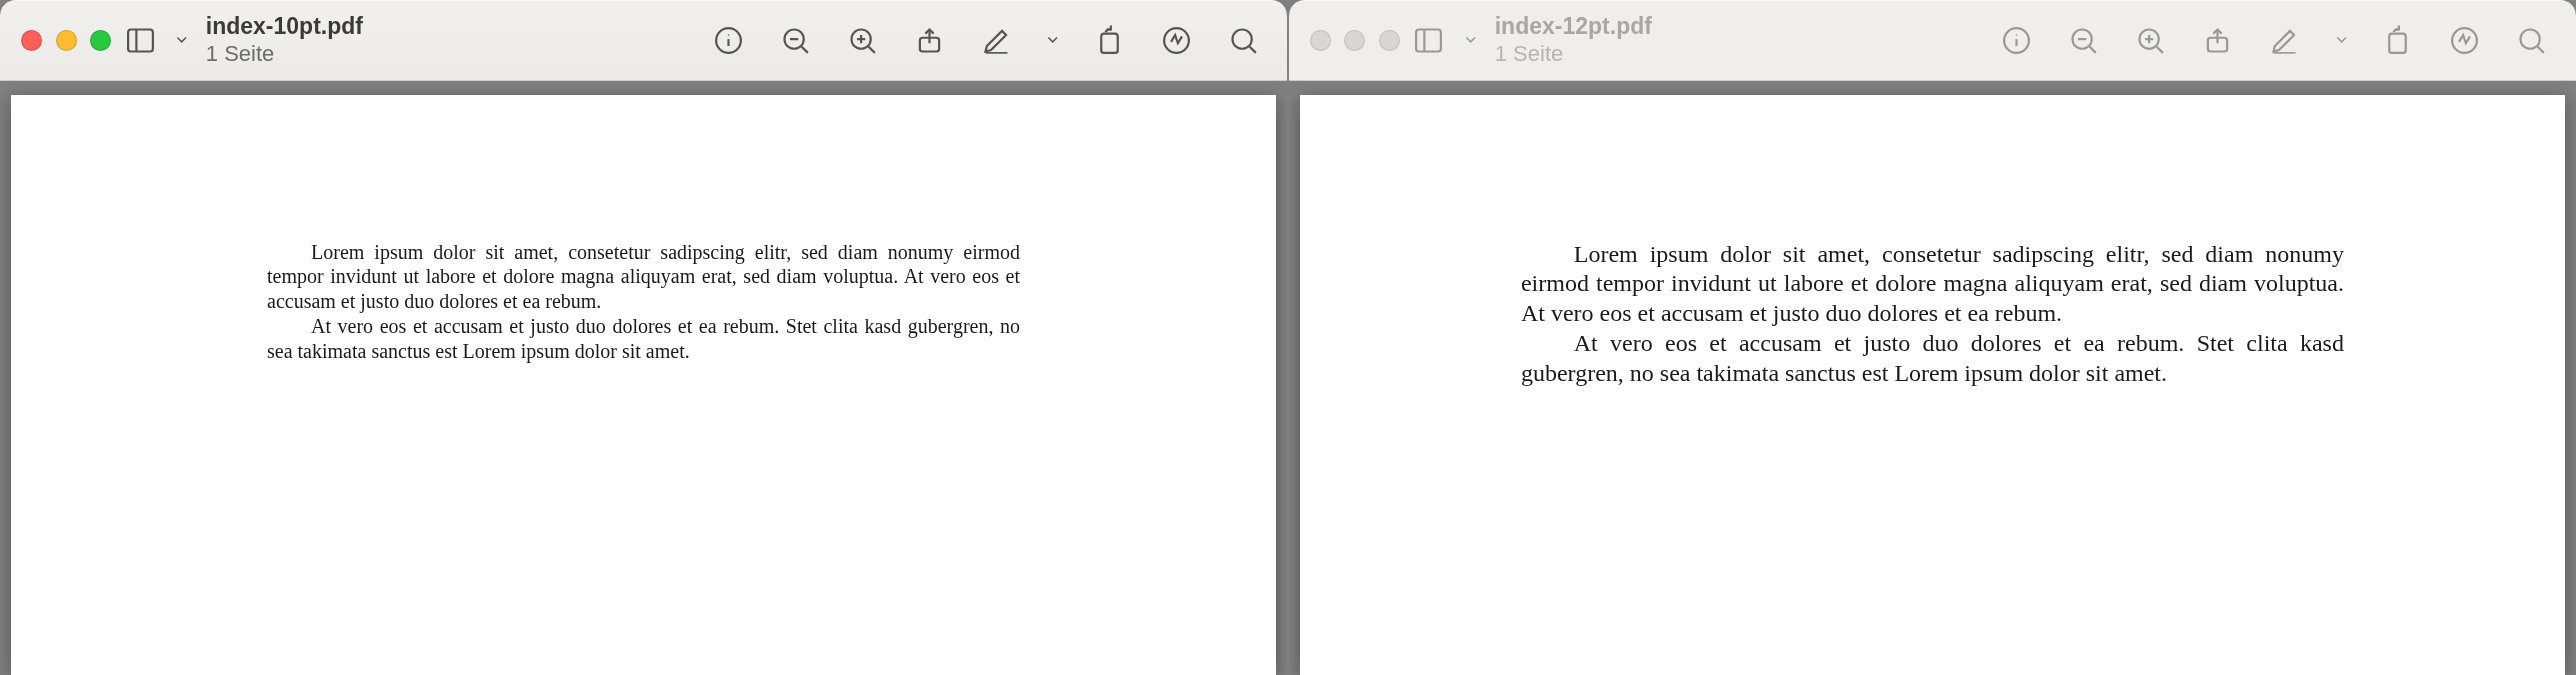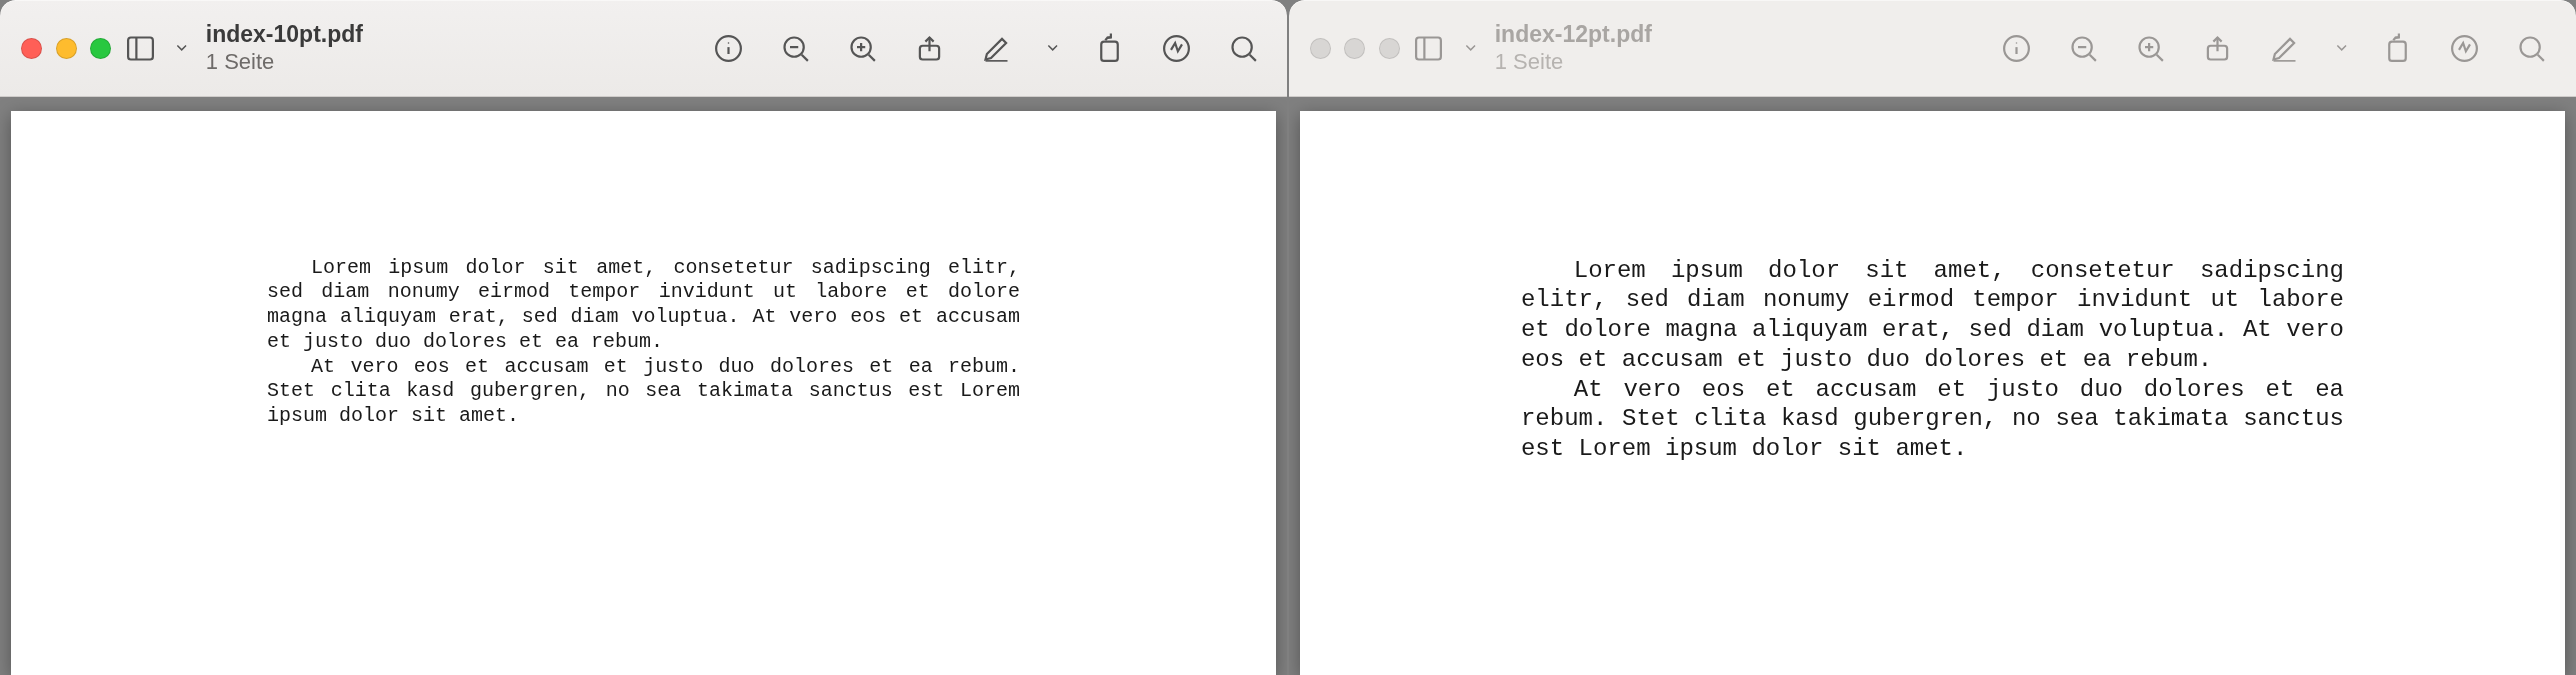--- a/index.html
+++ b/index.html
@@ -12,21 +12,21 @@
     flex-direction: column;
     background: #808080;
     position: relative;
     border-top-left-radius: 15.4px;
     border-top-right-radius: 15.4px;
     overflow: hidden;
   }
   .window + .window { margin-left: 1.9px; }
 
   .toolbar {
-    height: 97px;
+    height: 81px;
     background: linear-gradient(#f2f0ef, #eceae8);
     border-bottom: 1px solid #cfccca;
     display: flex;
     align-items: center;
     padding: 0 21px;
     gap: 6px;
     border-top-left-radius: 15.4px;
     border-top-right-radius: 15.4px;
     box-shadow: inset 0 1px 0 #ffffff80;
   }
@@ -99,21 +99,21 @@
     overflow: hidden;
   }
   .page {
     background: #ffffff;
     width: 100%;
     max-width: 1265px;
     box-shadow: 0 3.9px 17.4px rgba(0,0,0,0.35);
     padding-top: 145px;
     display: flex;
     justify-content: center;
-    font-family: Liberation Mono, monospace;
+    font-family: Liberation Serif, serif;
     color: #1a1a1a;
   }
   .textblock { width: 753px; }
   .page p {
     text-align: justify;
     margin: 0;
   }
   .page p + p { }
   .indent { text-indent: 2.2em; }
   .window.left .textblock { font-size: 20px; line-height: 1.24; }

